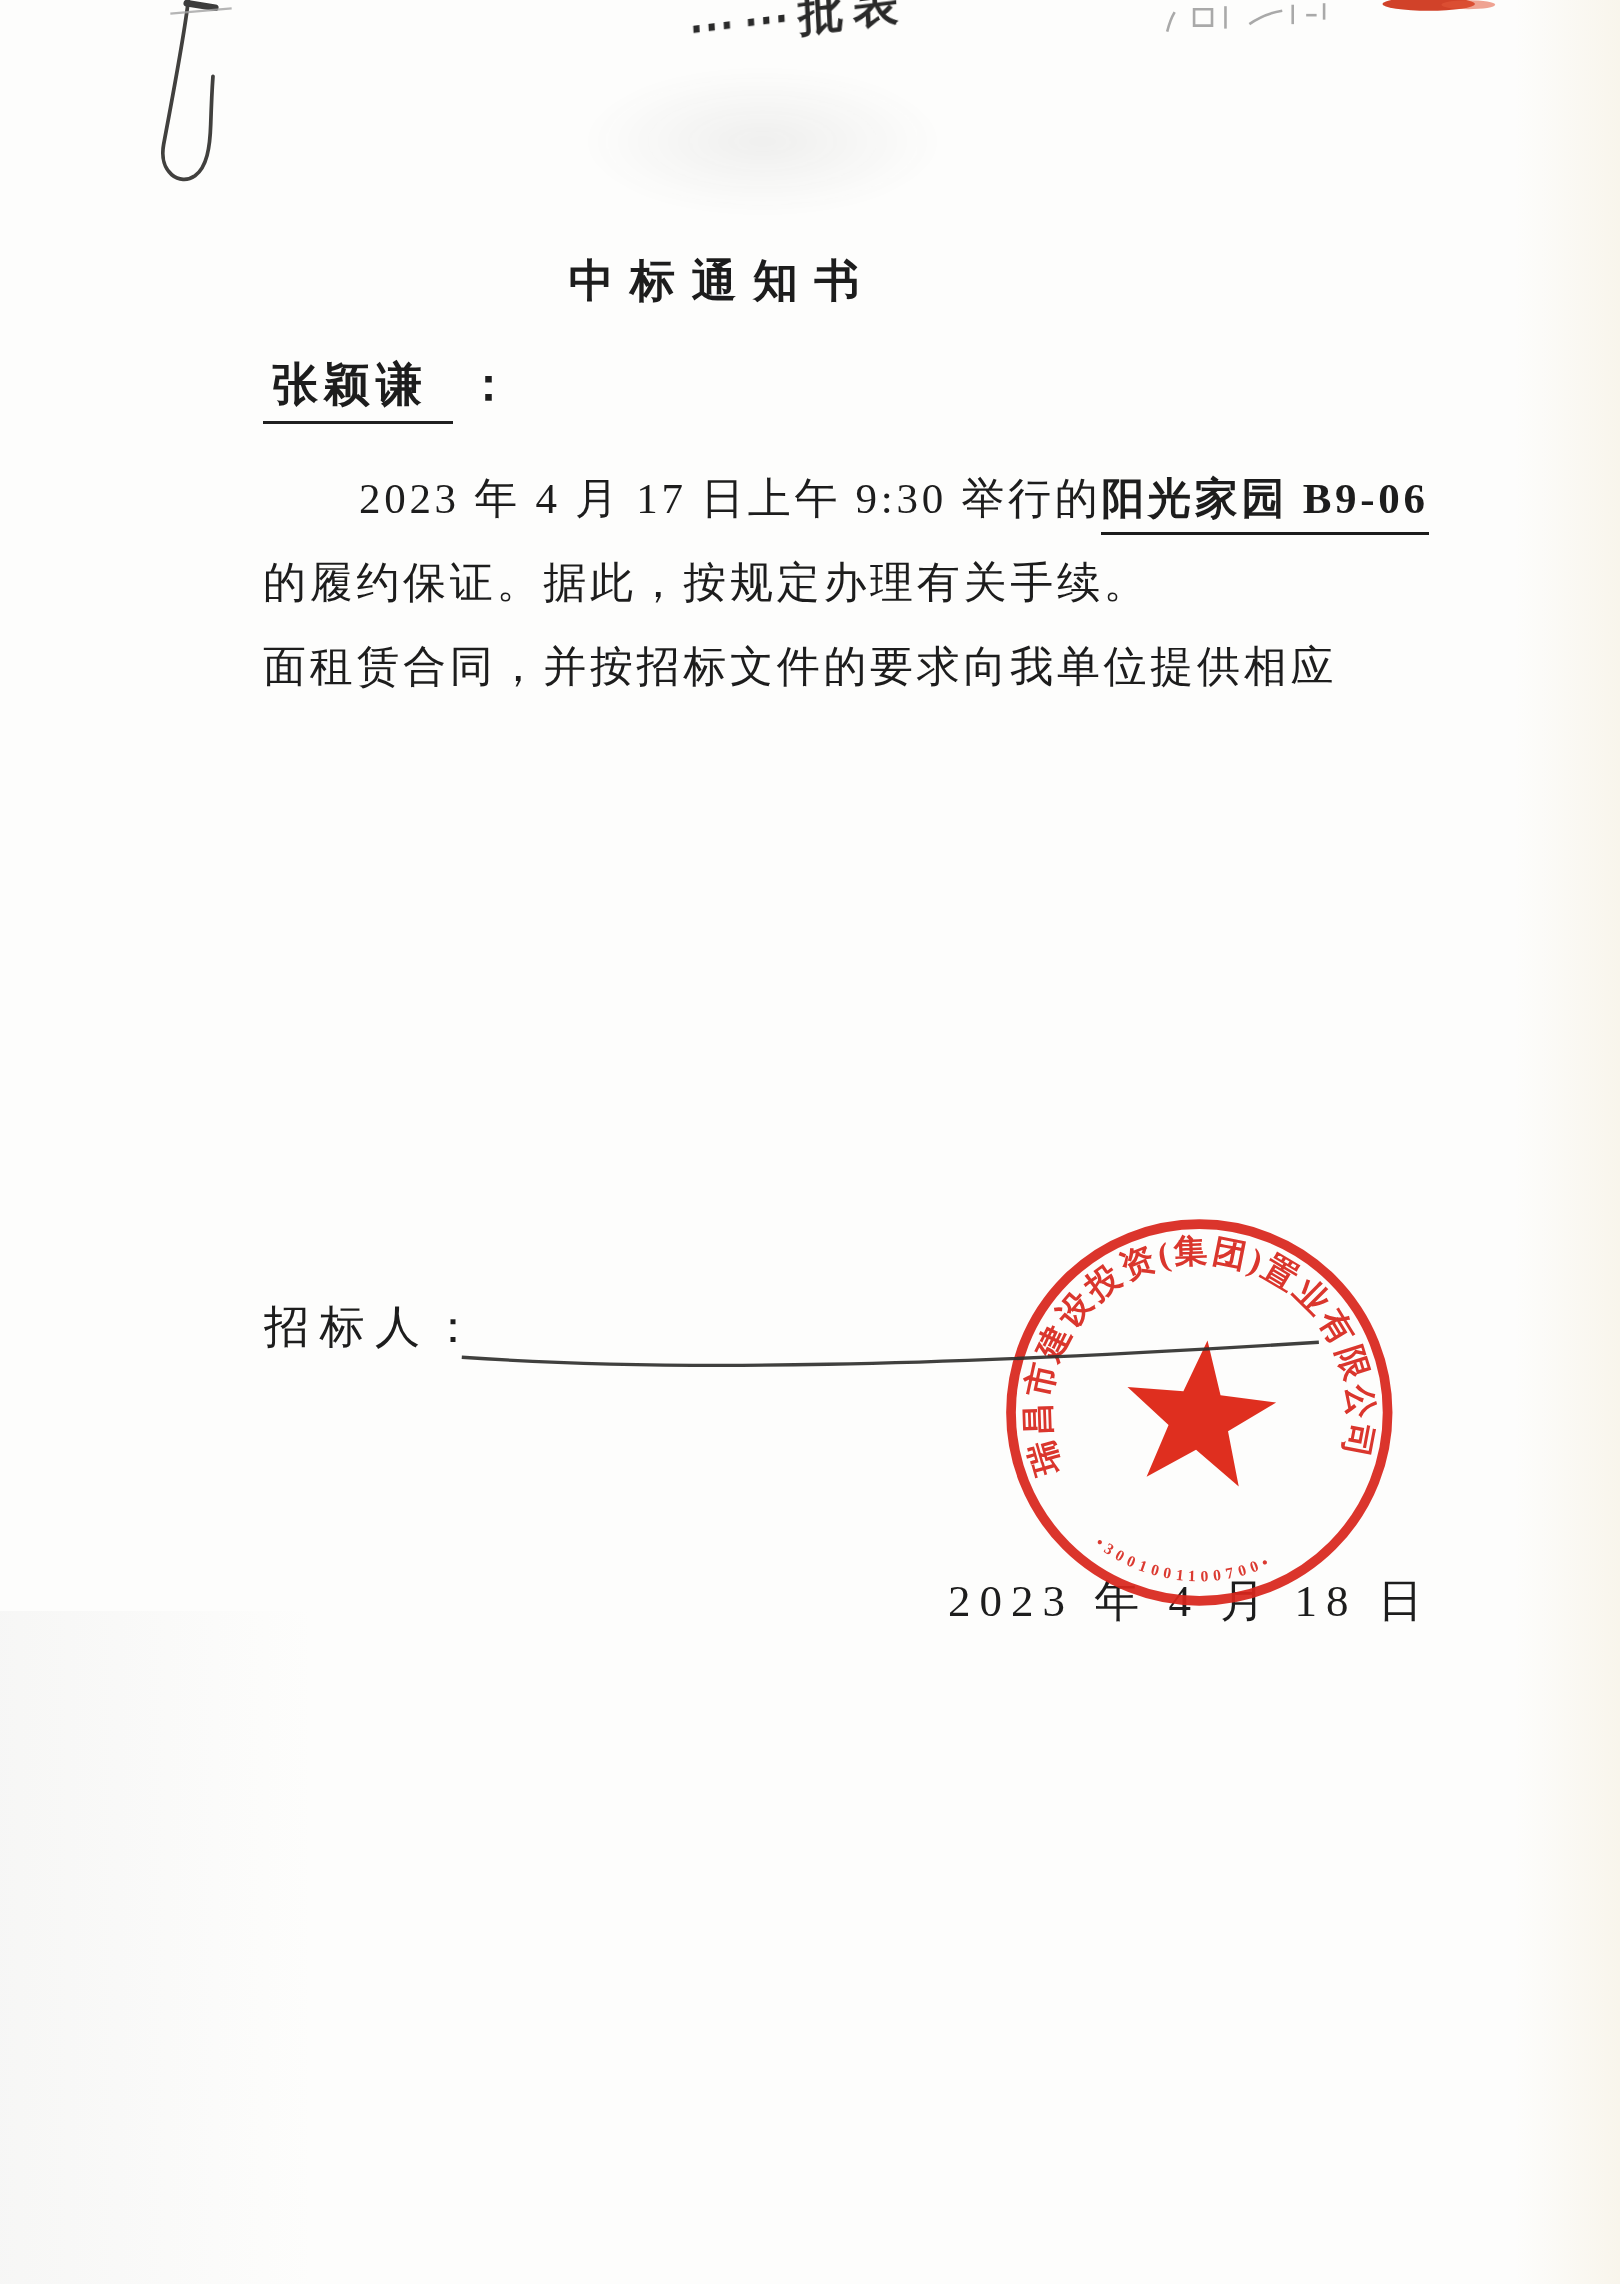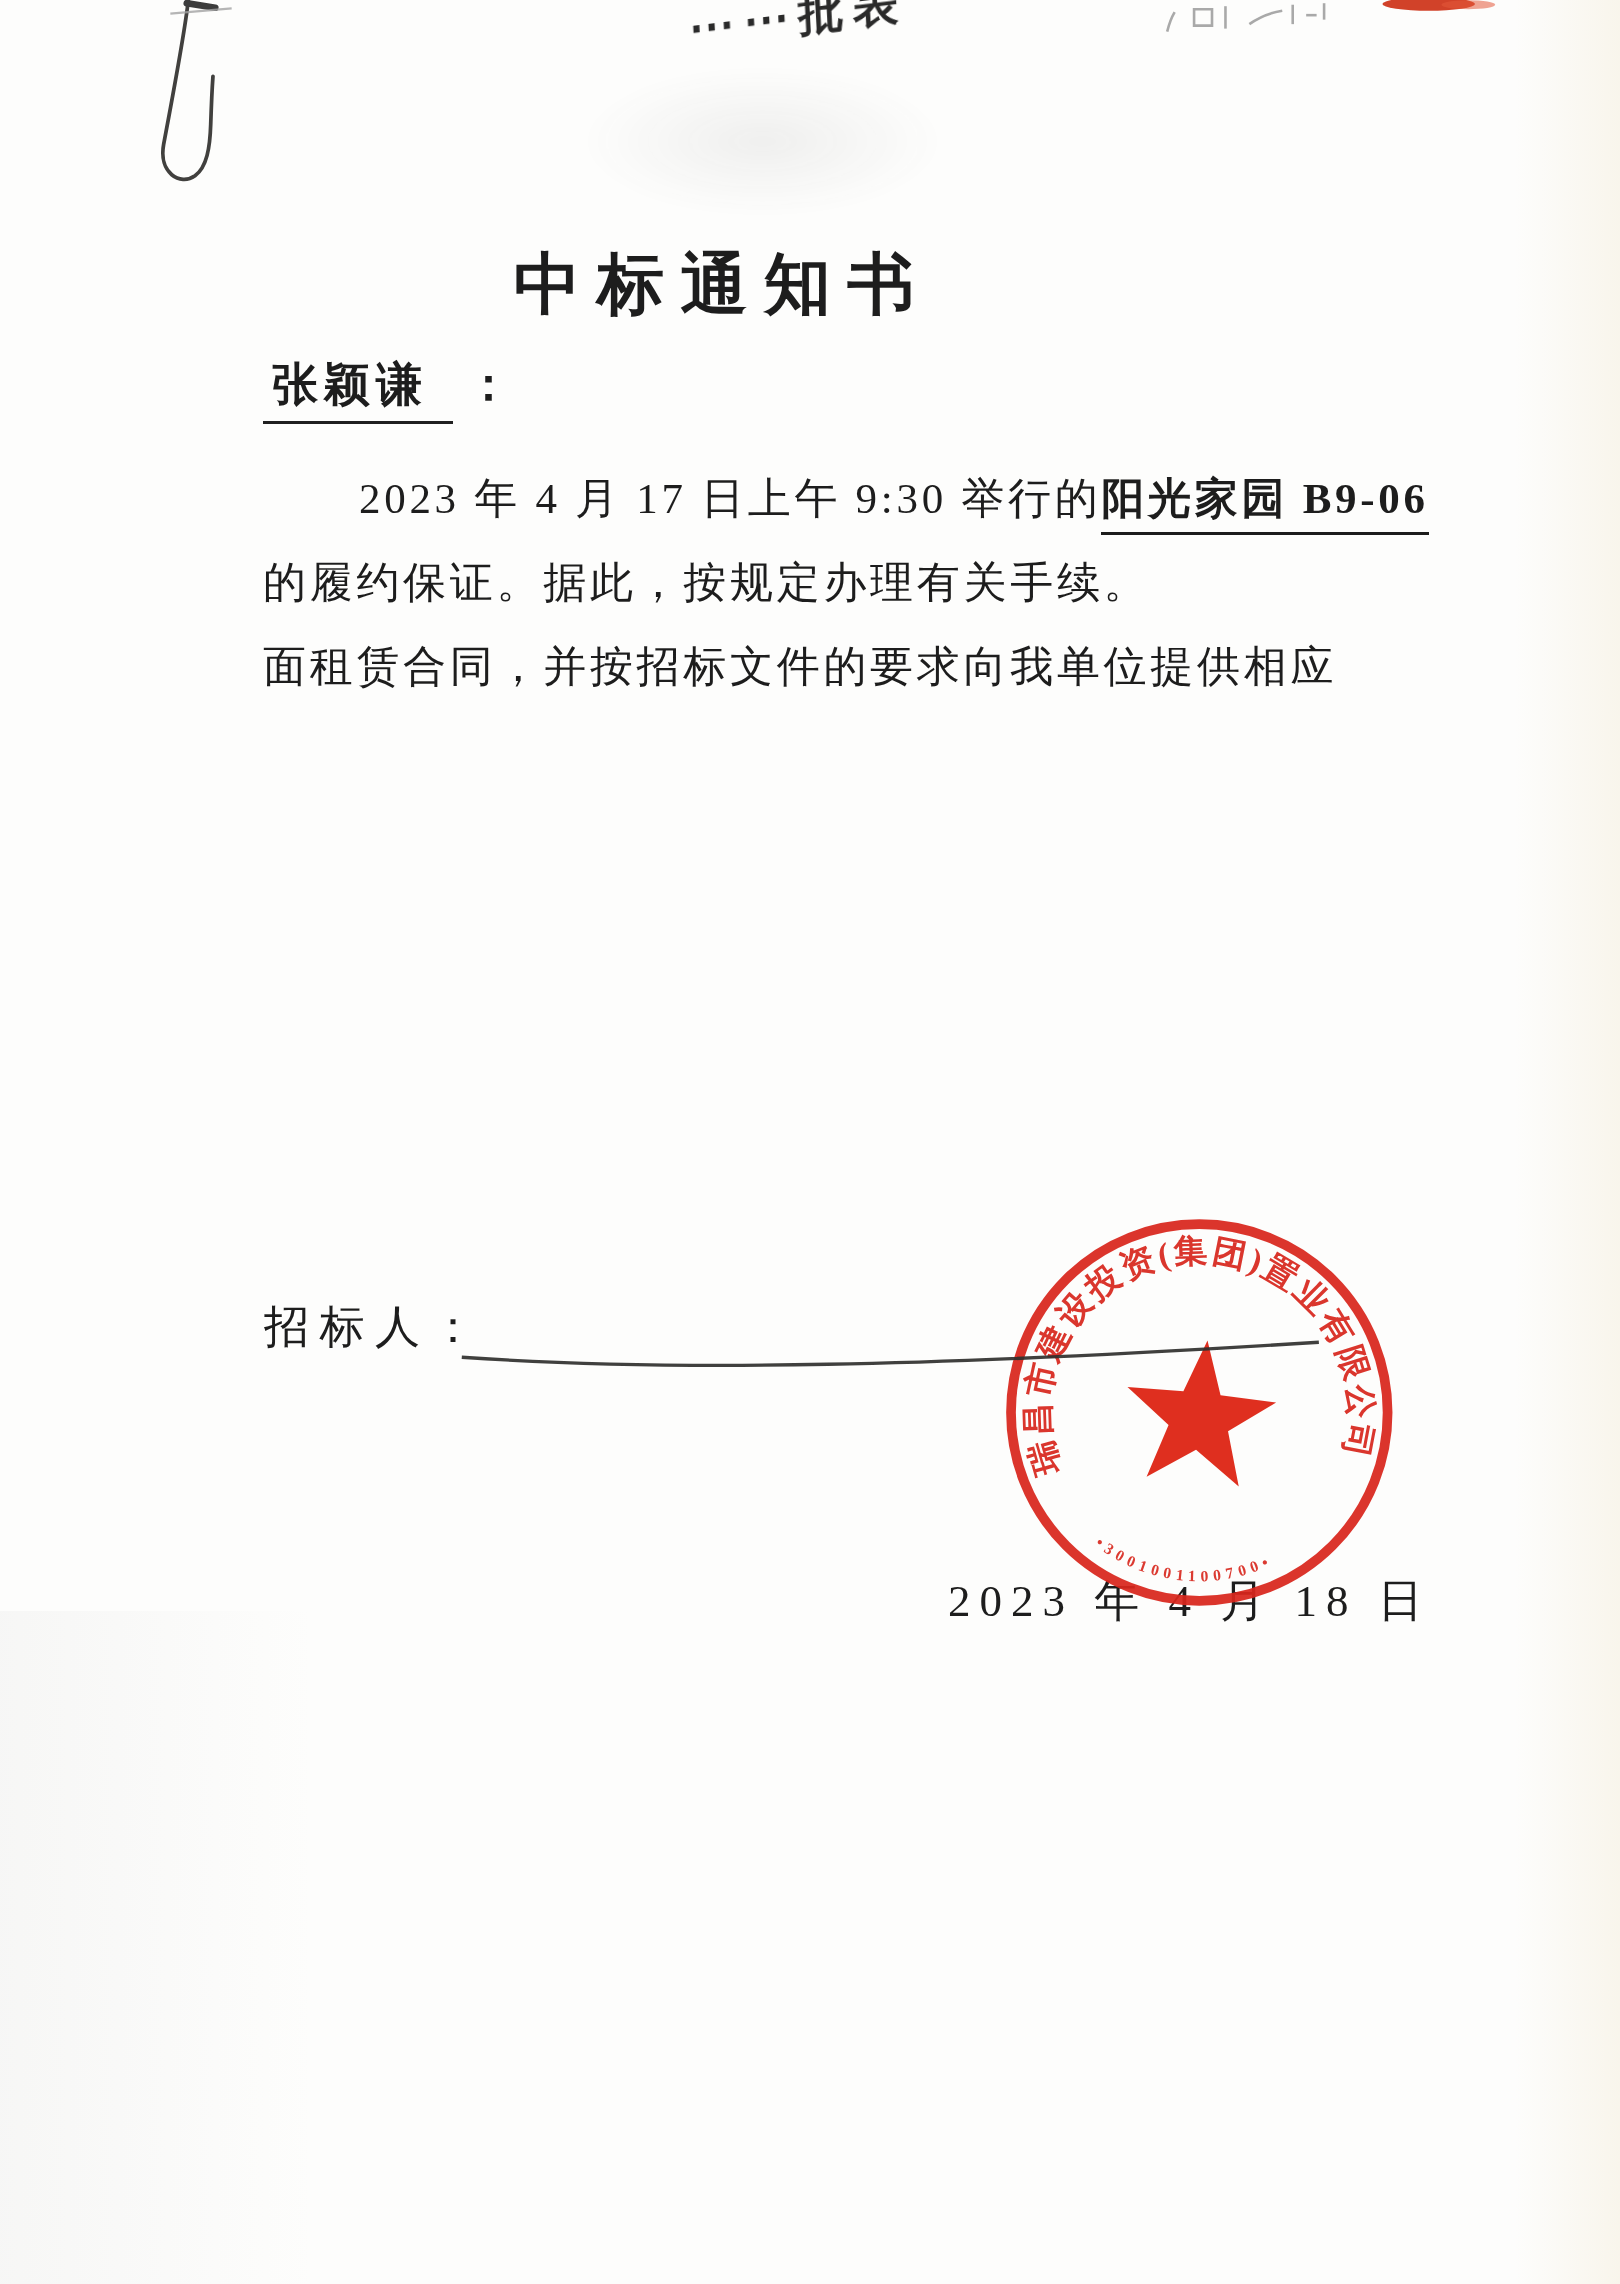--- a/index.html
+++ b/index.html
@@ -15,22 +15,22 @@
   .edge-tint-bottomleft{position:absolute;left:0;bottom:0;width:314px;height:673px;
     background:linear-gradient(to right, rgba(190,190,190,.10), rgba(190,190,190,0));}
   .bleed{position:absolute;left:583px;top:67px;width:359px;height:149px;border-radius:50%;
     background:radial-gradient(closest-side, rgba(60,60,60,.07), rgba(60,60,60,0));
     filter:blur(4.5px);}
   .frag-left{position:absolute;left:688px;top:0;width:269px;height:48px;overflow:hidden;}
   .frag-left .t{display:inline-block;font-size:46px;font-weight:bold;color:#2a2a2a;
     letter-spacing:9px;transform:translateY(-15px) rotate(-7deg) skewX(-4deg);
     filter:blur(0.4px);}
   
-  .title{position:absolute;left:0;top:239px;width:1428px;text-align:center;
-    font-size:67px;font-weight:bold;letter-spacing:16.4px;text-indent:16.4px;}
+  .title{position:absolute;left:0;top:251px;width:1428px;text-align:center;
+    font-size:45px;font-weight:bold;letter-spacing:16.4px;text-indent:16.4px;}
   .recipient{position:absolute;left:263px;top:354px;font-size:46px;font-weight:600;
     letter-spacing:6px;white-space:nowrap;}
   .recipient .name{border-bottom:3.7px solid #202020;padding:0 25.4px 10.5px 9px;}
   .recipient .colon{margin-left:12px;font-weight:bold;}
   .para{position:absolute;left:263px;top:457px;width:1188px;font-size:43px;
     line-height:84px;letter-spacing:3.7px;}
   .para .line{height:84px;white-space:nowrap;}
   .indent{padding-left:96px;}
   .bu{font-weight:bold;border-bottom:3.7px solid #1c1c1c;padding-bottom:10px;}
   .price{position:absolute;left:263px;top:957px;font-size:45px;font-weight:bold;

